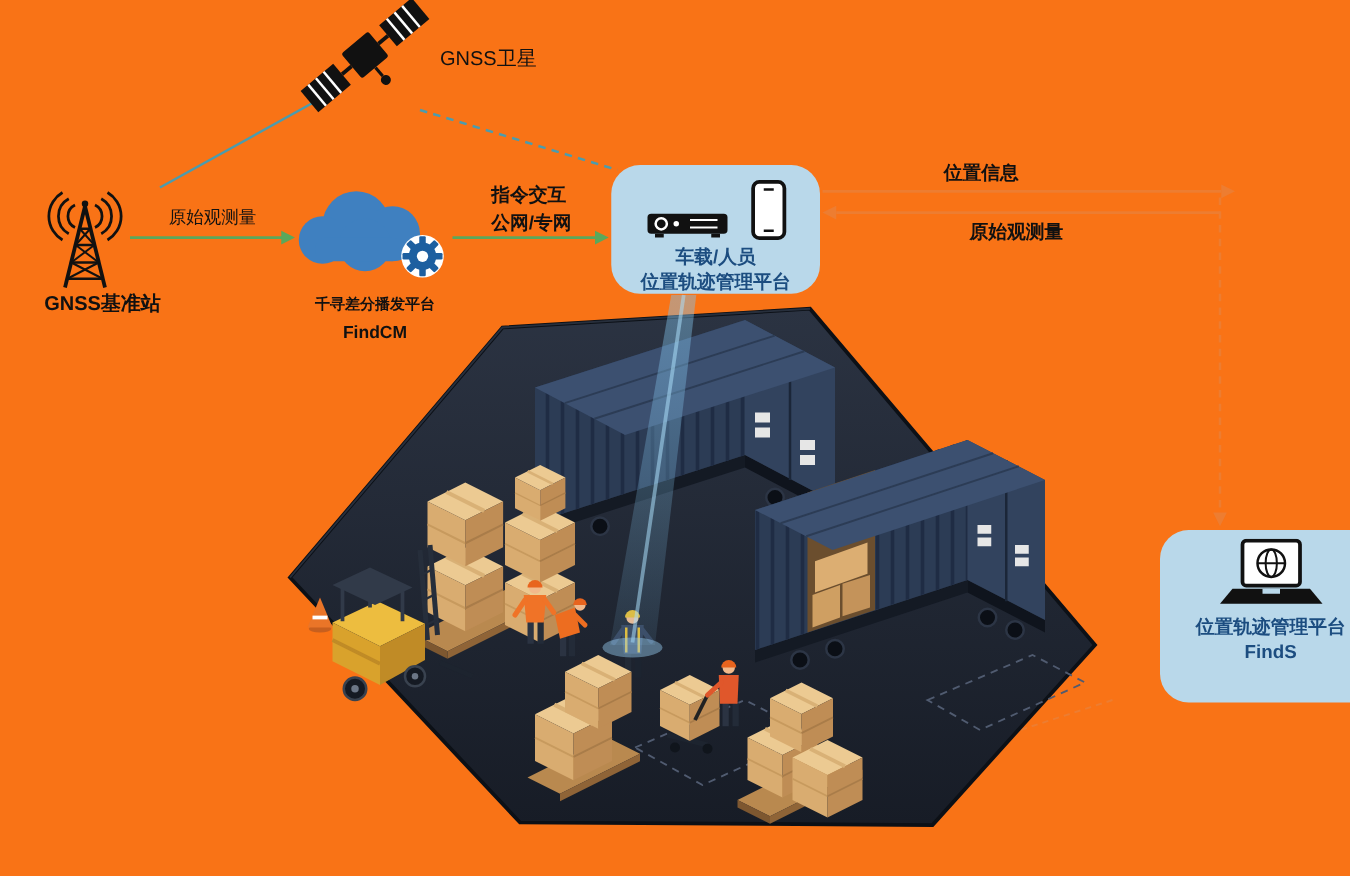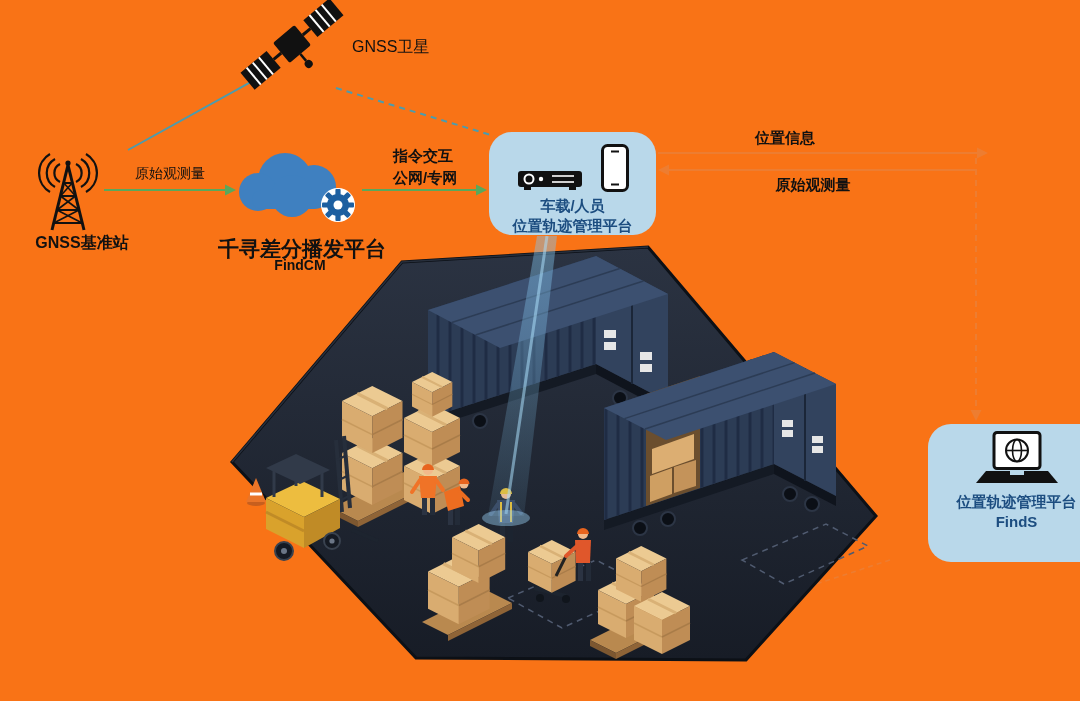--- a/index.html
+++ b/index.html
@@ -4,21 +4,21 @@
 <style>
   html,body{margin:0;padding:0;background:#fff;}
   #stage{
     position:relative;width:1080px;height:701px;background:#f97316;overflow:hidden;
     font-family:"Liberation Sans","DejaVu Sans",sans-serif;color:#111;
   }
   #scene-svg{position:absolute;left:0;top:0;width:1080px;height:701px;z-index:1;}
   .lbl{position:absolute;z-index:3;white-space:nowrap;}
   .lbl-sat{left:352px;top:37px;font-size:16px;font-weight:500;}
   .lbl-base{left:18px;top:233px;width:128px;text-align:center;font-size:16px;font-weight:700;}
-  .lbl-cloud1{left:218px;top:235px;width:164px;text-align:center;font-size:21px;font-weight:700;}
+  .lbl-cloud1{left:218px;top:235px;width:164px;text-align:center;font-size:12px;font-weight:700;}
   .lbl-cloud2{left:218px;top:257px;width:164px;text-align:center;font-size:14px;font-weight:700;}
   .lbl-rawobs{left:110px;top:165px;width:120px;text-align:center;font-size:14px;font-weight:500;}
   .lbl-diff1{left:393px;top:147px;font-size:15px;font-weight:600;}
   .lbl-diff2{left:393px;top:169px;font-size:15px;font-weight:600;}
   .lbl-posinfo{left:755px;top:129px;width:112px;font-size:15px;font-weight:700;}
   .lbl-cmd{left:757px;top:176px;width:112px;text-align:center;font-size:15px;font-weight:700;}
   .panel{
     position:absolute;z-index:2;background:#b9d8ea;border-radius:23px;
     display:flex;flex-direction:column;align-items:center;
   }

